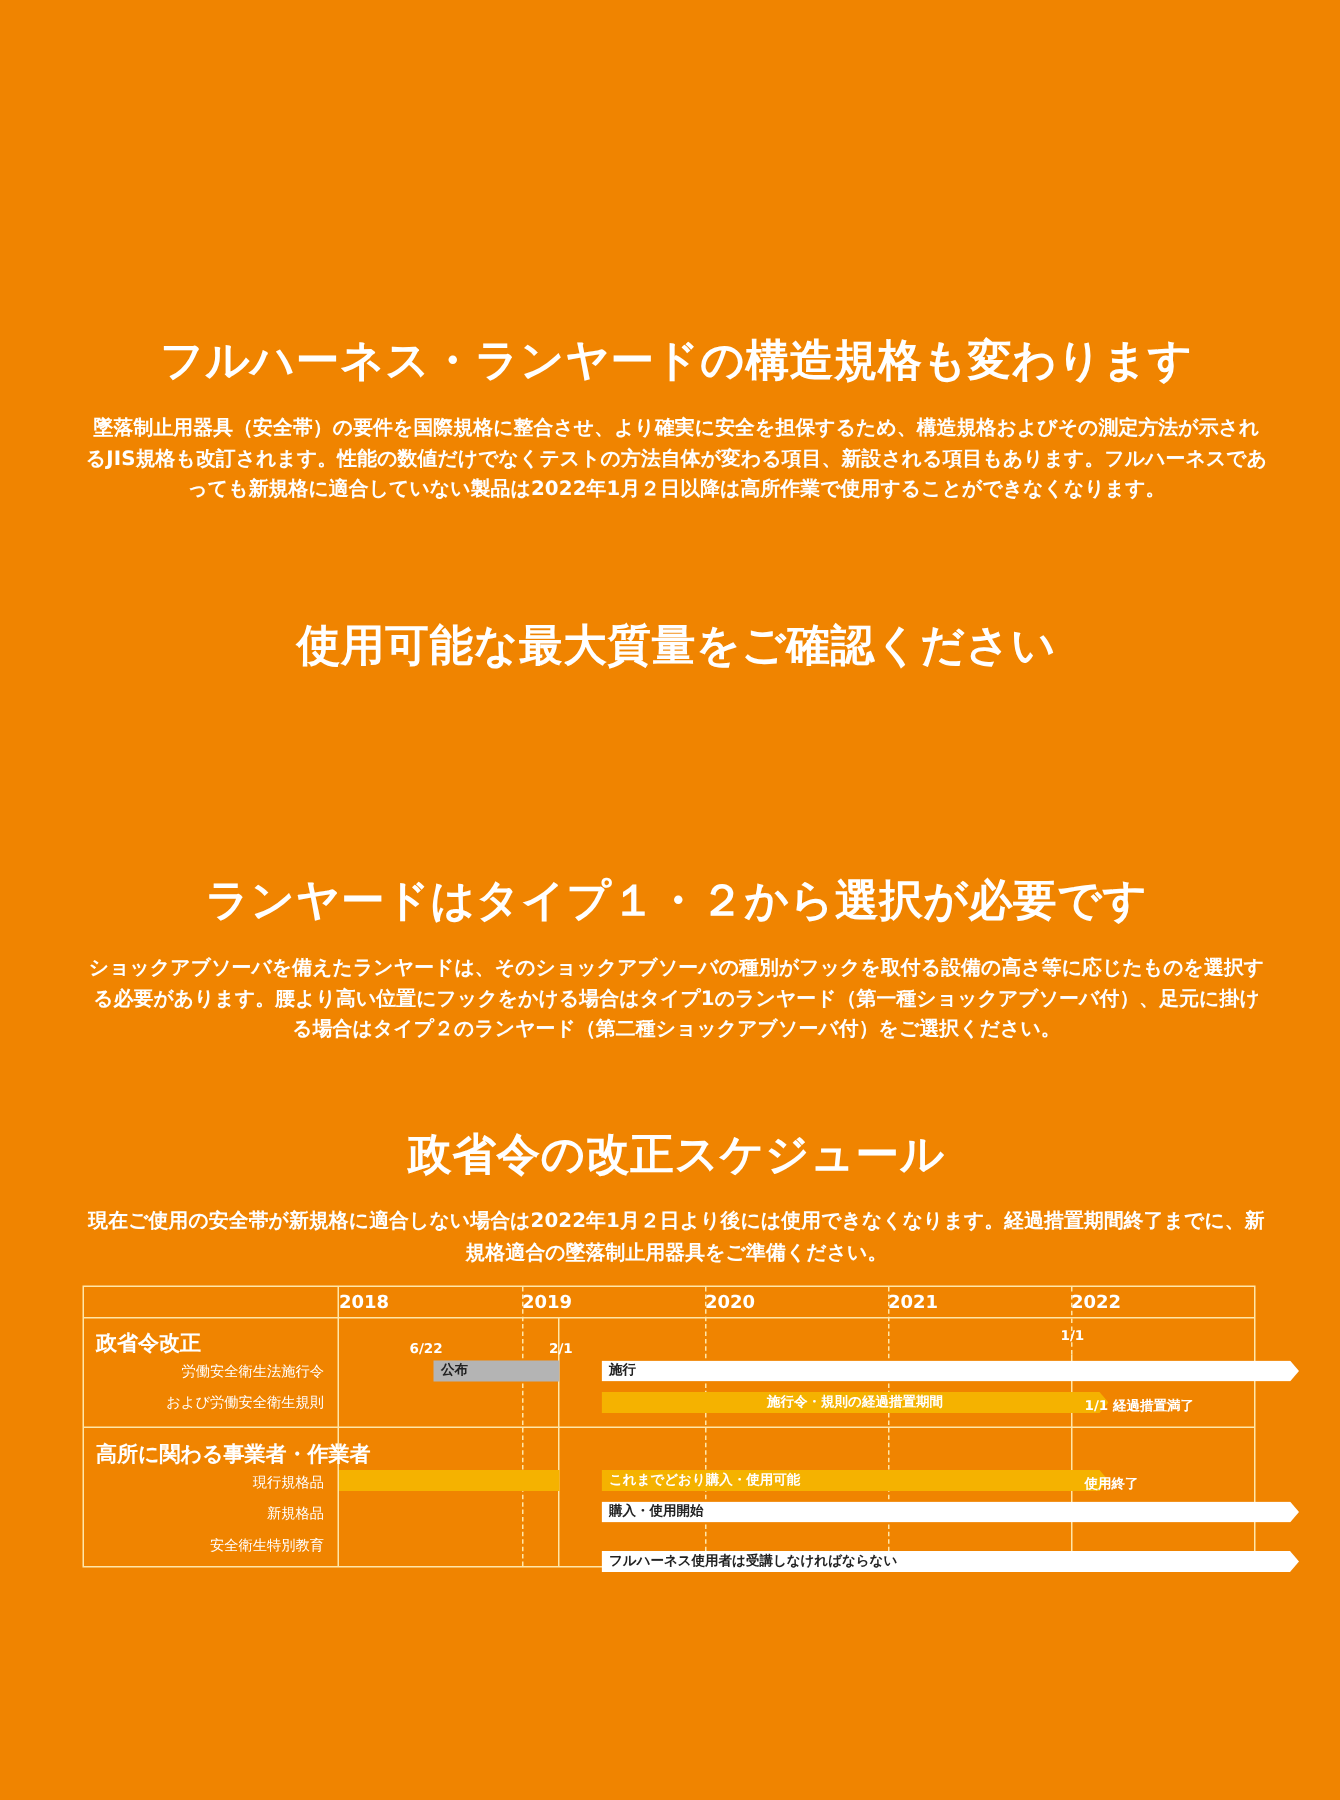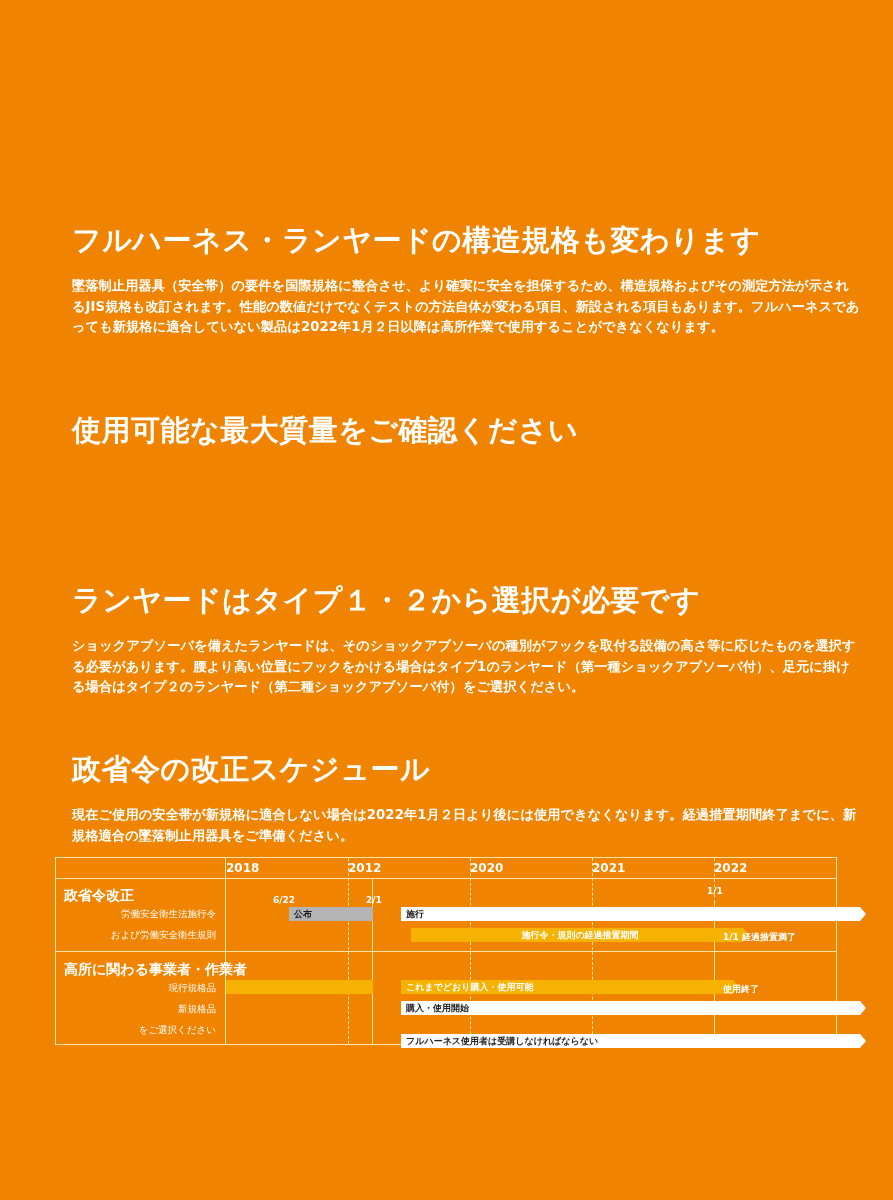--- a/index.html
+++ b/index.html
@@ -4,21 +4,21 @@
 <style>
   html, body { margin: 0; padding: 0; }
   body {
     width: 893px; height: 1200px;
     background: #F08400;
     color: #ffffff;
     font-family: "DejaVu Sans", "Liberation Sans", sans-serif;
     position: relative;
     overflow: hidden;
   }
-  .section { position: absolute; left: 72px; width: 790px; }
+  .section { position: absolute; left: 56px; width: 790px; text-align: center; }
   .h {
     font-size: 29px; font-weight: bold; margin: 0; line-height: 36px;
     letter-spacing: 0.5px; white-space: nowrap;
   }
   .p {
     font-size: 13.2px; font-weight: bold; line-height: 20.5px; margin: 0;
     letter-spacing: 0.1px;
   }
   
   .tl {
@@ -77,43 +77,43 @@
 
   <div class="vline solid" style="left:169px;"></div>
   <div class="vline dash" style="left:292px;"></div>
   <div class="vline solid" style="left:316px; top:20px;"></div>
   <div class="vline dash" style="left:414px;"></div>
   <div class="vline dash" style="left:536px;"></div>
   <div class="vline dash" style="left:658px; bottom:auto; height:45px;"></div>
   <div class="vline solid" style="left:658px; top:45px;"></div>
 
   <div class="year" style="left:170px;">2018</div>
-  <div class="year" style="left:292px;">2012</div>
+  <div class="year" style="left:292px;">2019</div>
   <div class="year" style="left:414px;">2020</div>
   <div class="year" style="left:536px;">2021</div>
   <div class="year" style="left:658px;">2022</div>
 
   <div class="grp" style="top:29px;">政省令改正</div>
   <div class="rowlabel" style="top:50px;">労働安全衛生法施行令</div>
   <div class="rowlabel" style="top:71px;">および労働安全衛生規則</div>
 
   <div class="marker" style="left:217px; top:37px;text-align:center;">6/22</div>
   <div class="marker" style="left:310px; top:37px;">2/1</div>
   <div class="marker" style="left:651px; top:28px;">1/1</div>
 
   <div class="bar grey" style="left:233px; top:49px; width:84px;">公布</div>
   <div class="bar white arrow-w" style="left:317px; top:49px; width:465px;">施行</div>
-  <div class="bar yellow arrow-w" style="left:327px; top:70px; width:338px; text-align:center; padding-left:0;">
+  <div class="bar yellow arrow-w" style="left:317px; top:70px; width:338px; text-align:center; padding-left:0;">
     <span>施行令・規則の経過措置期間</span>
   </div>
   <div class="note" style="left:667px; top:73px;">1/1 経過措置満了</div>
 
   <div class="grp" style="top:103px;">高所に関わる事業者・作業者</div>
   <div class="rowlabel" style="top:124px;">現行規格品</div>
   <div class="rowlabel" style="top:145px;">新規格品</div>
-  <div class="rowlabel" style="top:166px;">をご選択ください</div>
+  <div class="rowlabel" style="top:166px;">安全衛生特別教育</div>
 
   <div class="bar yellow" style="left:170px; top:122px; width:147px;"></div>
   <div class="bar yellow arrow-w" style="left:317px; top:122px; width:338px;">これまでどおり購入・使用可能</div>
   <div class="note" style="left:667px; top:125px;">使用終了</div>
   <div class="bar white arrow-w" style="left:317px; top:143px; width:465px;">購入・使用開始</div>
   <div class="bar white arrow-w" style="left:317px; top:176px; width:465px;">フルハーネス使用者は受講しなければならない</div>
 </div>
 
 </body></html>

